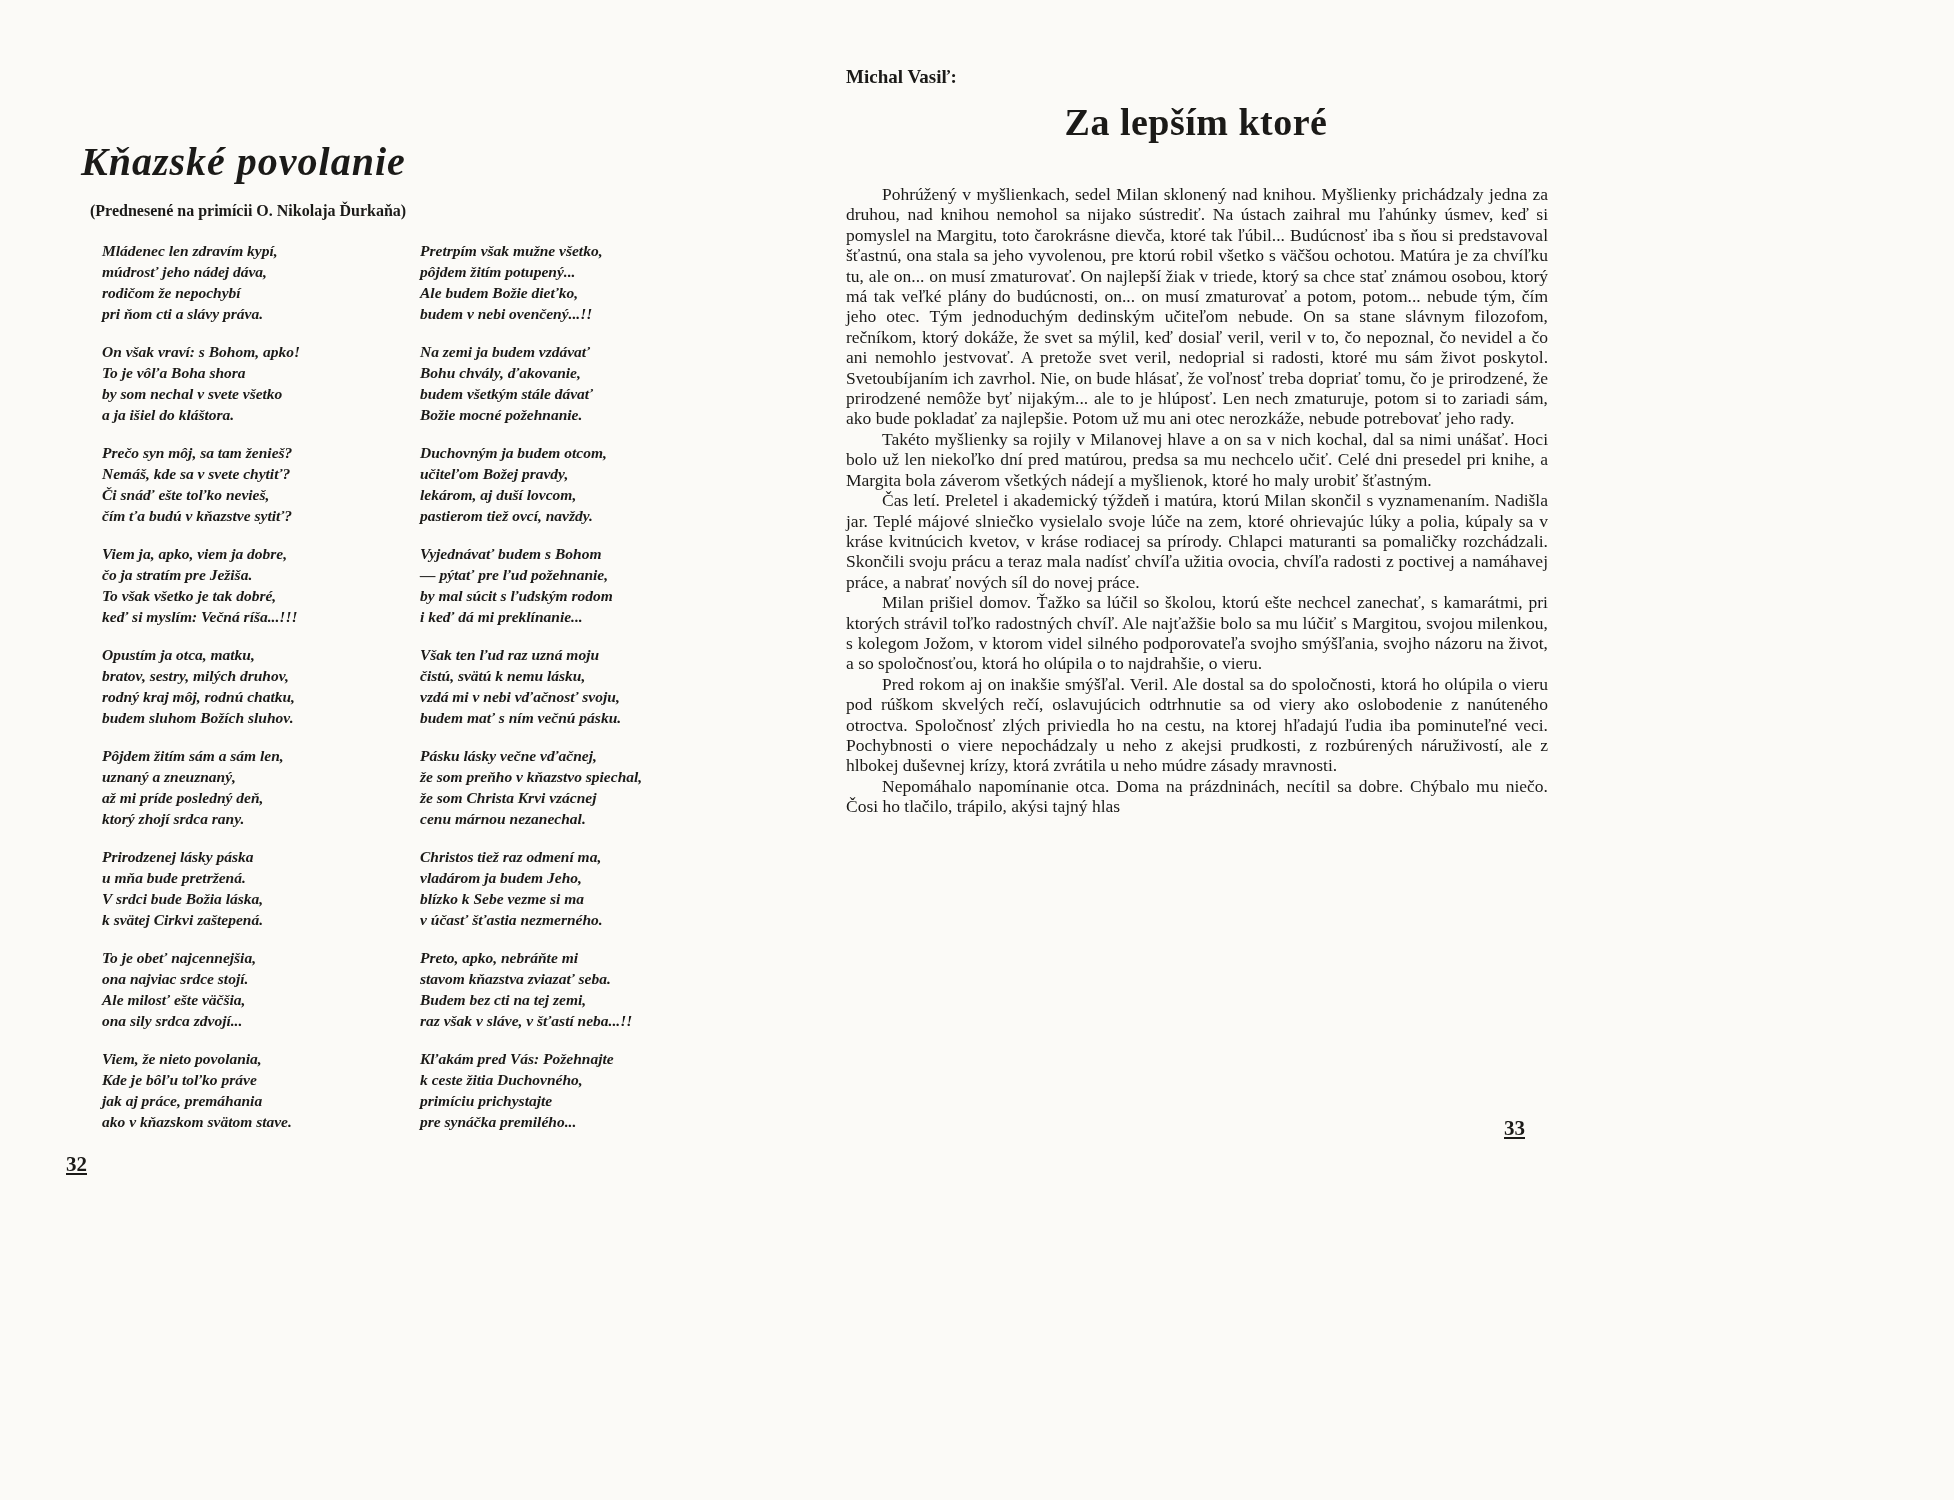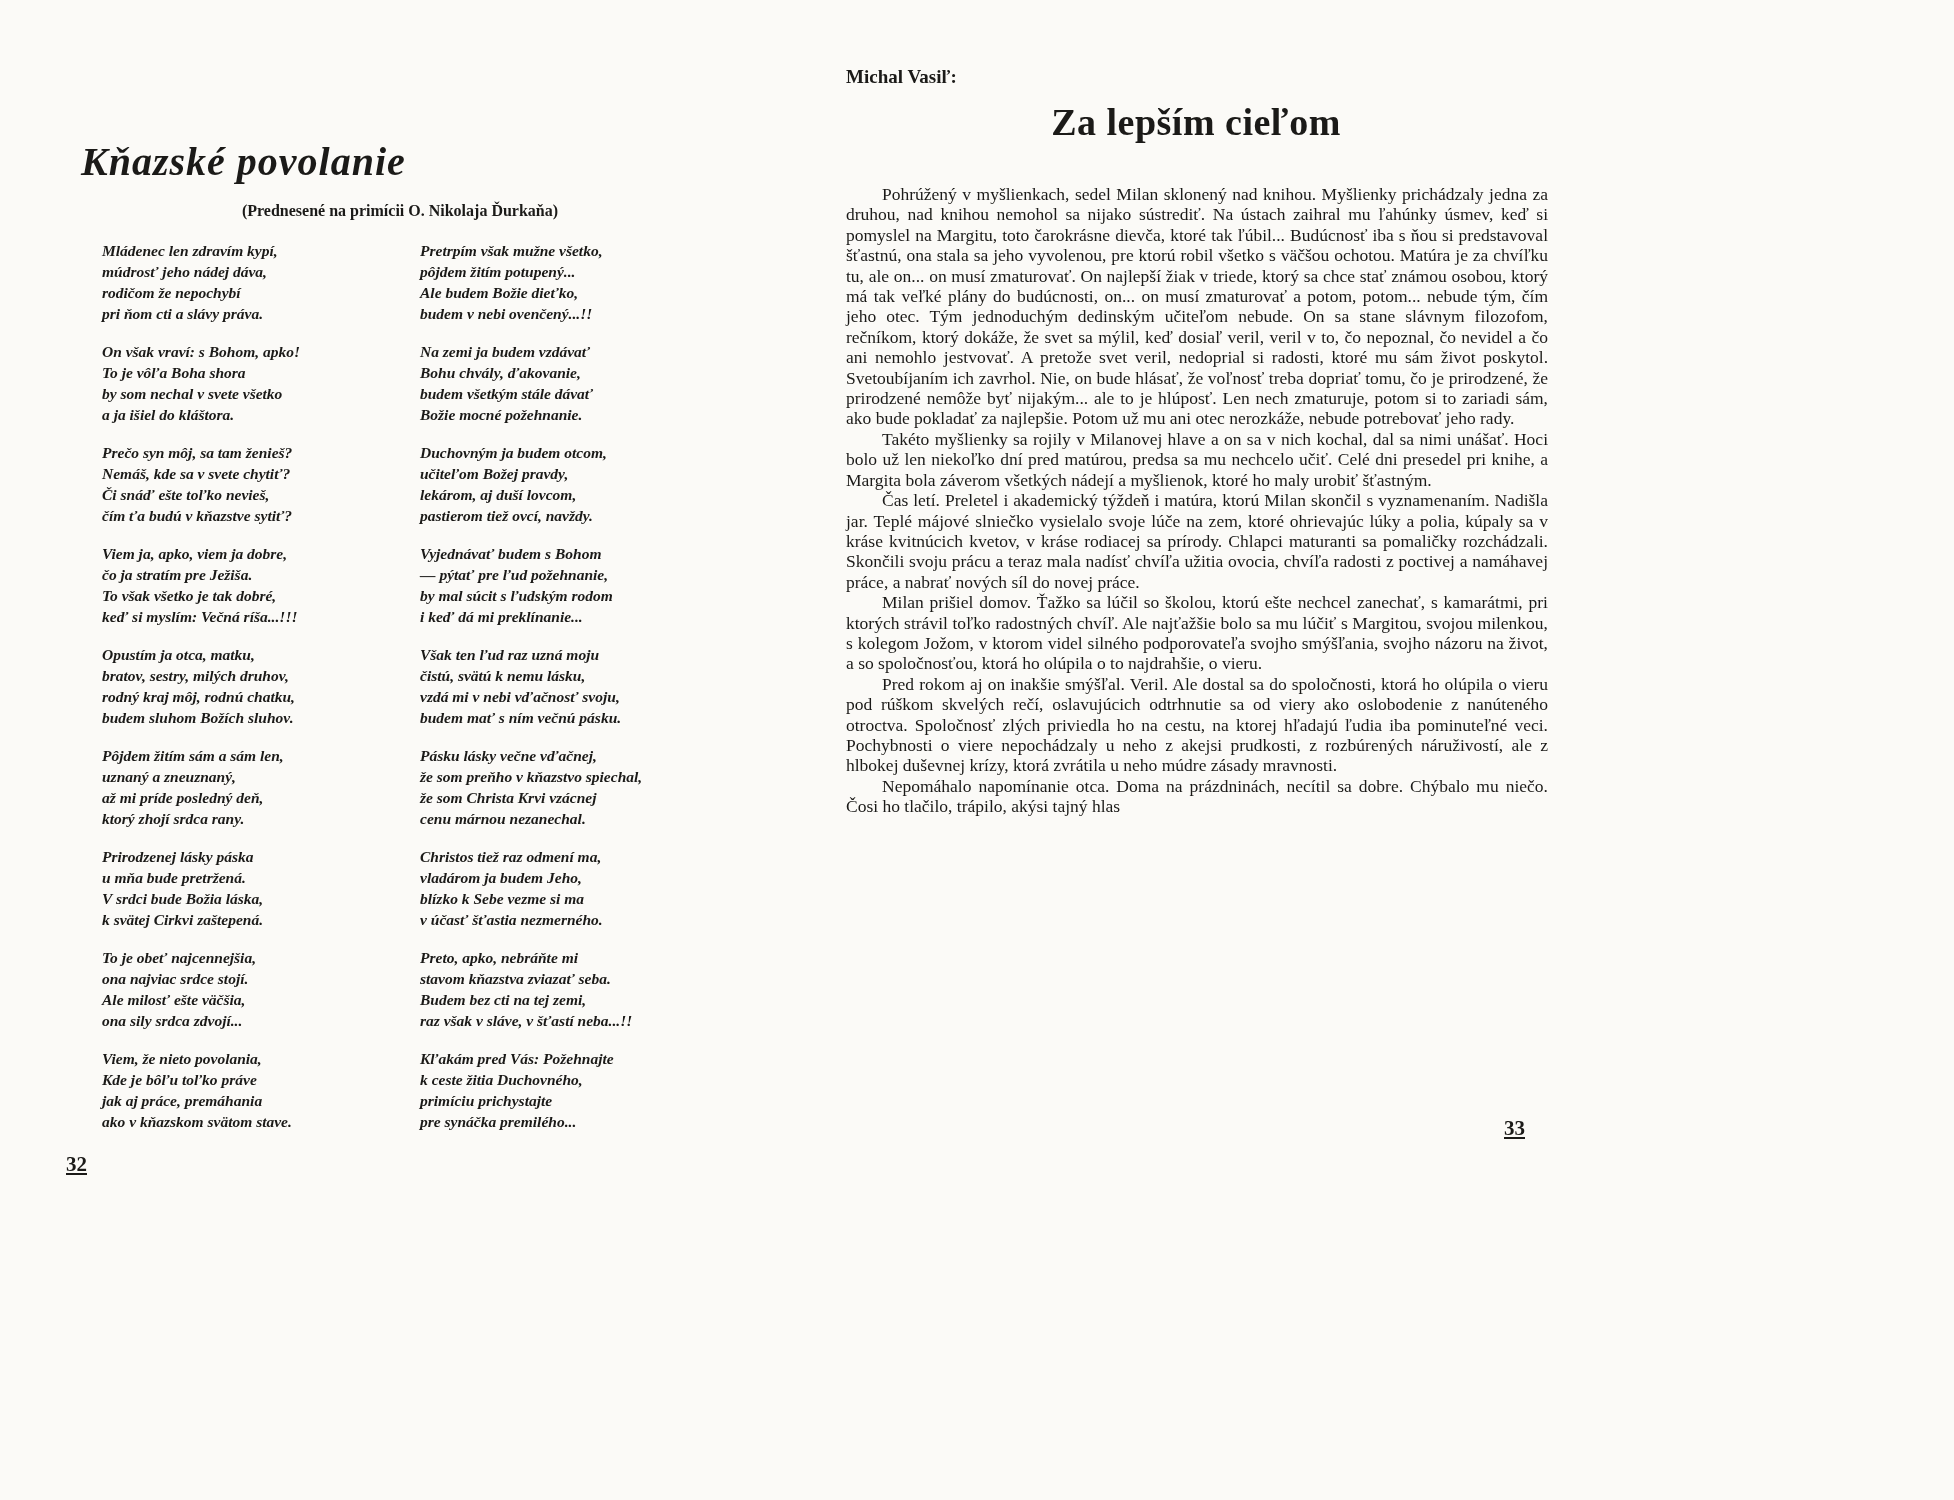--- a/index.html
+++ b/index.html
@@ -15,21 +15,21 @@
 
   
   .poem-title {
     position: absolute; left: 81px; top: 138px; width: 620px;
     text-align: left;
     font-size: 40px; font-style: italic; font-weight: bold;
     letter-spacing: 1px;
   }
   .poem-subtitle {
     position: absolute; left: 90px; top: 202px; width: 620px;
-    text-align: center;
+    text-align: left;
     font-size: 16px; font-weight: bold;
   }
   .poem-col {
     position: absolute; top: 240px; width: 290px;
     font-size: 15.5px; font-style: italic; font-weight: bold;
     line-height: 21px;
   }
   .poem-col-1 { left: 102px; }
   .poem-col-2 { left: 420px; }
   .stanza { margin: 0 0 17px 0; }
@@ -84,21 +84,21 @@
       <p class="stanza">Vyjednávať budem s Bohom<br>— pýtať pre ľud požehnanie,<br>by mal súcit s ľudským rodom<br>i keď dá mi preklínanie...</p>
       <p class="stanza">Však ten ľud raz uzná moju<br>čistú, svätú k nemu lásku,<br>vzdá mi v nebi vďačnosť svoju,<br>budem mať s ním večnú pásku.</p>
       <p class="stanza">Pásku lásky večne vďačnej,<br>že som preňho v kňazstvo spiechal,<br>že som Christa Krvi vzácnej<br>cenu márnou nezanechal.</p>
       <p class="stanza">Christos tiež raz odmení ma,<br>vladárom ja budem Jeho,<br>blízko k Sebe vezme si ma<br>v účasť šťastia nezmerného.</p>
       <p class="stanza">Preto, apko, nebráňte mi<br>stavom kňazstva zviazať seba.<br>Budem bez cti na tej zemi,<br>raz však v sláve, v šťastí neba...!!</p>
       <p class="stanza">Kľakám pred Vás: Požehnajte<br>k ceste žitia Duchovného,<br>primíciu prichystajte<br>pre synáčka premilého...</p>
     </div>
   <div class="pageno pageno-left">32</div>
 
   <div class="article-author">Michal Vasiľ:</div>
-  <div class="article-title">Za lepším cieľom</div>
+  <div class="article-title">Za lepším ktoré</div>
   <div class="article-body">
       <p class="para">Pohrúžený v myšlienkach, sedel Milan sklonený nad knihou. Myšlienky prichádzaly jedna za druhou, nad knihou nemohol sa nijako sústrediť. Na ústach zaihral mu ľahúnky úsmev, keď si pomyslel na Margitu, toto čarokrásne dievča, ktoré tak ľúbil... Budúcnosť iba s ňou si predstavoval šťastnú, ona stala sa jeho vyvolenou, pre ktorú robil všetko s väčšou ochotou. Matúra je za chvíľku tu, ale on... on musí zmaturovať. On najlepší žiak v triede, ktorý sa chce stať známou osobou, ktorý má tak veľké plány do budúcnosti, on... on musí zmaturovať a potom, potom... nebude tým, čím jeho otec. Tým jednoduchým dedinským učiteľom nebude. On sa stane slávnym filozofom, rečníkom, ktorý dokáže, že svet sa mýlil, keď dosiaľ veril, veril v to, čo nepoznal, čo nevidel a čo ani nemohlo jestvovať. A pretože svet veril, nedoprial si radosti, ktoré mu sám život poskytol. Svetoubíjaním ich zavrhol. Nie, on bude hlásať, že voľnosť treba dopriať tomu, čo je prirodzené, že prirodzené nemôže byť nijakým... ale to je hlúposť. Len nech zmaturuje, potom si to zariadi sám, ako bude pokladať za najlepšie. Potom už mu ani otec nerozkáže, nebude potrebovať jeho rady.</p>
       <p class="para">Takéto myšlienky sa rojily v Milanovej hlave a on sa v nich kochal, dal sa nimi unášať. Hoci bolo už len niekoľko dní pred matúrou, predsa sa mu nechcelo učiť. Celé dni presedel pri knihe, a Margita bola záverom všetkých nádejí a myšlienok, ktoré ho maly urobiť šťastným.</p>
       <p class="para">Čas letí. Preletel i akademický týždeň i matúra, ktorú Milan skončil s vyznamenaním. Nadišla jar. Teplé májové slniečko vysielalo svoje lúče na zem, ktoré ohrievajúc lúky a polia, kúpaly sa v kráse kvitnúcich kvetov, v kráse rodiacej sa prírody. Chlapci maturanti sa pomaličky rozchádzali. Skončili svoju prácu a teraz mala nadísť chvíľa užitia ovocia, chvíľa radosti z poctivej a namáhavej práce, a nabrať nových síl do novej práce.</p>
       <p class="para">Milan prišiel domov. Ťažko sa lúčil so školou, ktorú ešte nechcel zanechať, s kamarátmi, pri ktorých strávil toľko radostných chvíľ. Ale najťažšie bolo sa mu lúčiť s Margitou, svojou milenkou, s kolegom Jožom, v ktorom videl silného podporovateľa svojho smýšľania, svojho názoru na život, a so spoločnosťou, ktorá ho olúpila o to najdrahšie, o vieru.</p>
       <p class="para">Pred rokom aj on inakšie smýšľal. Veril. Ale dostal sa do spoločnosti, ktorá ho olúpila o vieru pod rúškom skvelých rečí, oslavujúcich odtrhnutie sa od viery ako oslobodenie z nanúteného otroctva. Spoločnosť zlých priviedla ho na cestu, na ktorej hľadajú ľudia iba pominuteľné veci. Pochybnosti o viere nepochádzaly u neho z akejsi prudkosti, z rozbúrených náruživostí, ale z hlbokej duševnej krízy, ktorá zvrátila u neho múdre zásady mravnosti.</p>
       <p class="para">Nepomáhalo napomínanie otca. Doma na prázdninách, necítil sa dobre. Chýbalo mu niečo.  Čosi ho tlačilo, trápilo, akýsi tajný hlas</p>
     </div>
   <div class="pageno pageno-right">33</div>
 

